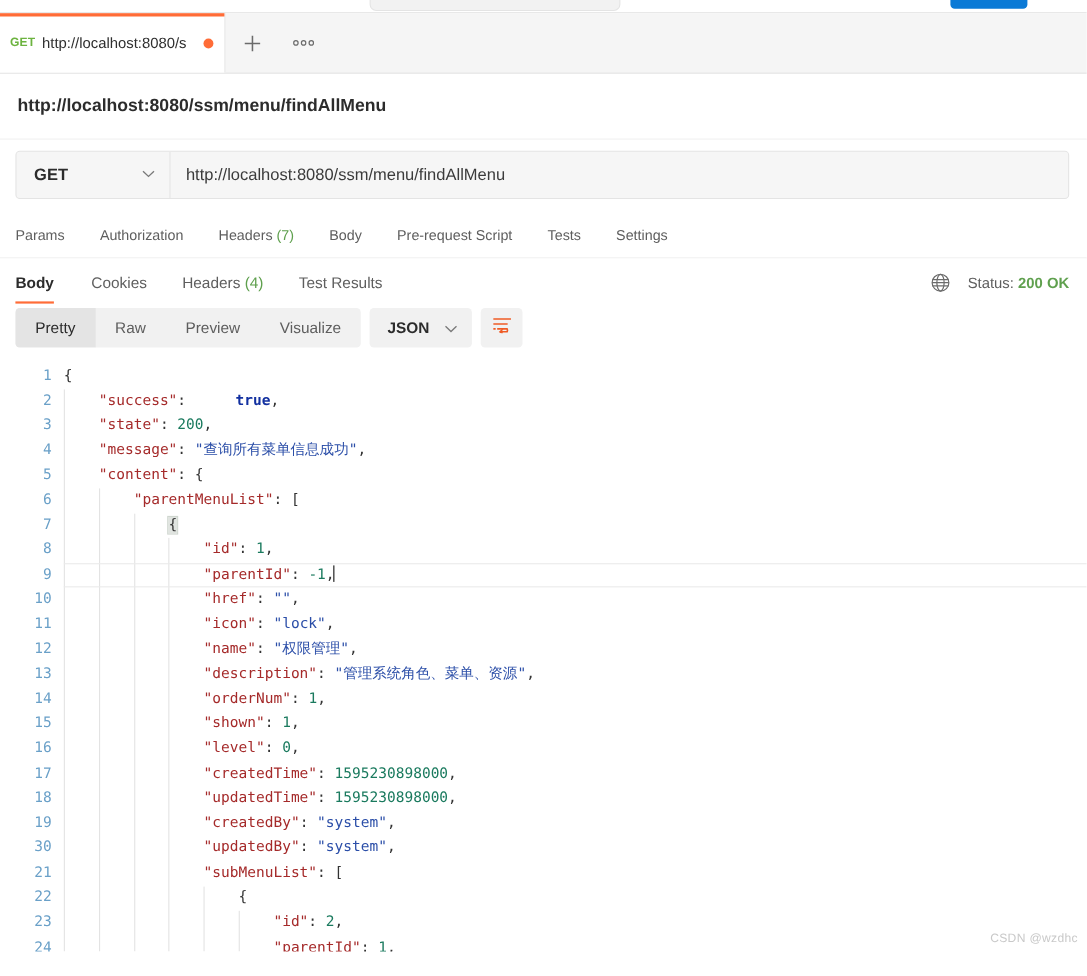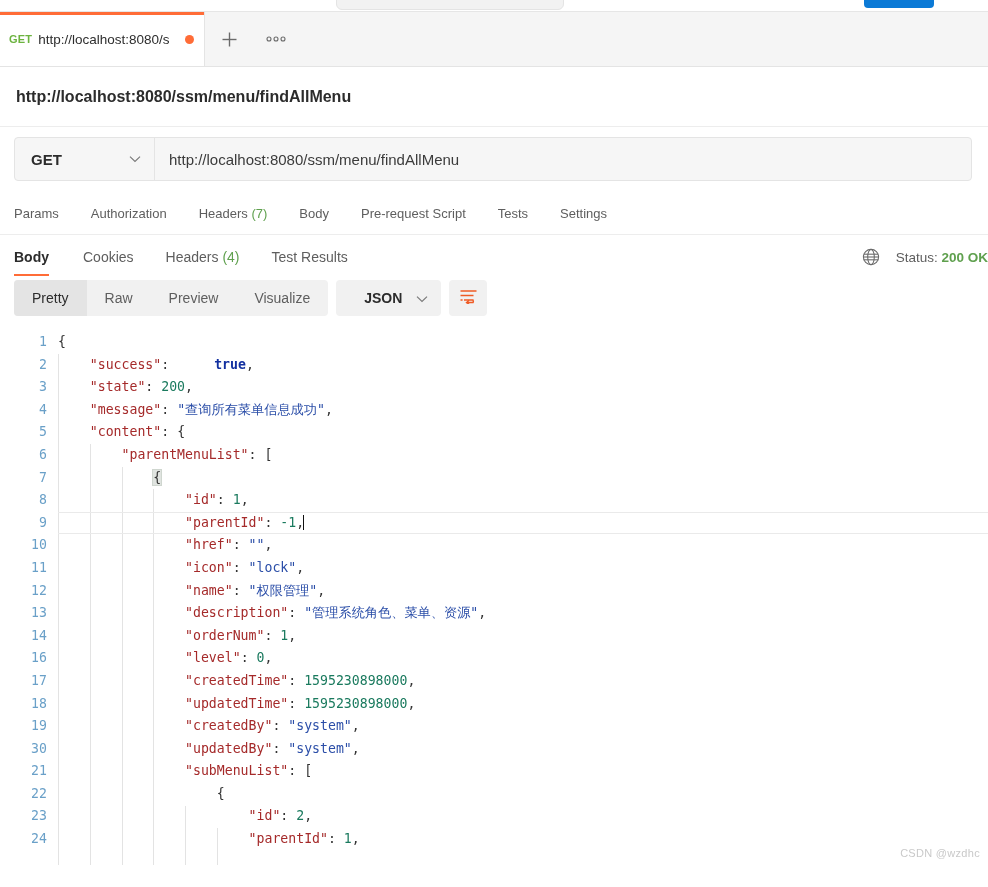--- a/index.html
+++ b/index.html
@@ -190,21 +190,21 @@
     left: 0; right: 18px; bottom: 0;
     height: 2.5px;
     background: #ff6c37;
   }
   .resp-tab .cnt { color: #5fa04e; font-weight: 400; }
   .resp-meta {
     display: flex;
     align-items: center;
     gap: 16px;
     padding-bottom: 10px;
-    padding-right: 0;
+    padding-right: 16px;
     white-space: nowrap;
   }
   .globe-icon { color: #6b6b6b; display: flex; align-items: center; }
   .status-text { font-size: 13.5px; color: #5e5e5e; }
   .status-text .ok { color: #5fa04e; font-weight: 700; }
 
   
   .fmt-row {
     display: flex;
     align-items: center;
@@ -227,21 +227,21 @@
   }
   .seg .s.active {
     background: #e4e4e4;
     color: #2c2c2c;
   }
   .jsonbox {
     display: flex; align-items: center; gap: 14px;
     background: #f1f1f1;
     border-radius: 4px;
     height: 36px;
-    padding: 0 13px 0 28px;
+    padding: 0 13px 0 16px;
     font-size: 14px;
     font-weight: 700;
     color: #2c2c2c;
   }
   .wrapbtn {
     width: 38px; height: 36px;
     background: #f1f1f1;
     border-radius: 4px;
     display: flex; align-items: center; justify-content: center;
   }
@@ -446,20 +446,21 @@
       <div class="crow"><span class="gut">5</span><span class="code-txt"><span>    </span><span class="k">"content"</span><span class="p">: </span><span class="p">{</span></span></div>
       <div class="crow"><span class="gut">6</span><span class="code-txt"><span>        </span><span class="k">"parentMenuList"</span><span class="p">: </span><span class="p">[</span></span></div>
       <div class="crow"><span class="gut">7</span><span class="code-txt"><span>            </span><span class="p brmatch">{</span></span></div>
       <div class="crow"><span class="gut">8</span><span class="code-txt"><span>                </span><span class="k">"id"</span><span class="p">: </span><span class="num">1</span><span class="p">,</span></span></div>
       <div class="crow active"><span class="gut">9</span><span class="code-txt"><span>                </span><span class="k">"parentId"</span><span class="p">: </span><span class="num">-1</span><span class="p">,</span><span class="caret"></span></span></div>
       <div class="crow"><span class="gut">10</span><span class="code-txt"><span>                </span><span class="k">"href"</span><span class="p">: </span><span class="str">""</span><span class="p">,</span></span></div>
       <div class="crow"><span class="gut">11</span><span class="code-txt"><span>                </span><span class="k">"icon"</span><span class="p">: </span><span class="str">"lock"</span><span class="p">,</span></span></div>
       <div class="crow"><span class="gut">12</span><span class="code-txt"><span>                </span><span class="k">"name"</span><span class="p">: </span><span class="str">"权限管理"</span><span class="p">,</span></span></div>
       <div class="crow"><span class="gut">13</span><span class="code-txt"><span>                </span><span class="k">"description"</span><span class="p">: </span><span class="str">"管理系统角色、菜单、资源"</span><span class="p">,</span></span></div>
       <div class="crow"><span class="gut">14</span><span class="code-txt"><span>                </span><span class="k">"orderNum"</span><span class="p">: </span><span class="num">1</span><span class="p">,</span></span></div>
+      <div class="crow"><span class="gut">15</span><span class="code-txt"><span>                </span><span class="k">"shown"</span><span class="p">: </span><span class="num">1</span><span class="p">,</span></span></div>
       <div class="crow"><span class="gut">16</span><span class="code-txt"><span>                </span><span class="k">"level"</span><span class="p">: </span><span class="num">0</span><span class="p">,</span></span></div>
       <div class="crow"><span class="gut">17</span><span class="code-txt"><span>                </span><span class="k">"createdTime"</span><span class="p">: </span><span class="num">1595230898000</span><span class="p">,</span></span></div>
       <div class="crow"><span class="gut">18</span><span class="code-txt"><span>                </span><span class="k">"updatedTime"</span><span class="p">: </span><span class="num">1595230898000</span><span class="p">,</span></span></div>
       <div class="crow"><span class="gut">19</span><span class="code-txt"><span>                </span><span class="k">"createdBy"</span><span class="p">: </span><span class="str">"system"</span><span class="p">,</span></span></div>
       <div class="crow"><span class="gut">30</span><span class="code-txt"><span>                </span><span class="k">"updatedBy"</span><span class="p">: </span><span class="str">"system"</span><span class="p">,</span></span></div>
       <div class="crow"><span class="gut">21</span><span class="code-txt"><span>                </span><span class="k">"subMenuList"</span><span class="p">: </span><span class="p">[</span></span></div>
       <div class="crow"><span class="gut">22</span><span class="code-txt"><span>                    </span><span class="p">{</span></span></div>
       <div class="crow"><span class="gut">23</span><span class="code-txt"><span>                        </span><span class="k">"id"</span><span class="p">: </span><span class="num">2</span><span class="p">,</span></span></div>
       <div class="crow"><span class="gut">24</span><span class="code-txt"><span>                        </span><span class="k">"parentId"</span><span class="p">: </span><span class="num">1</span><span class="p">,</span></span></div>
     </div>

